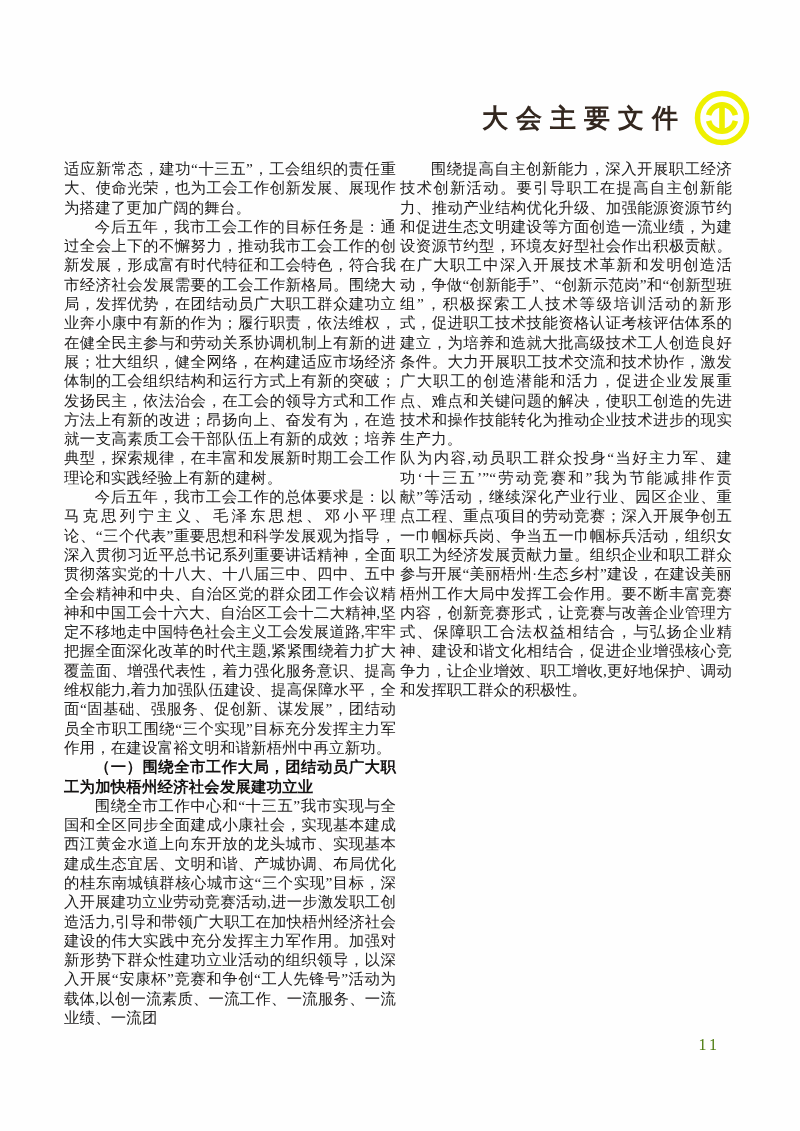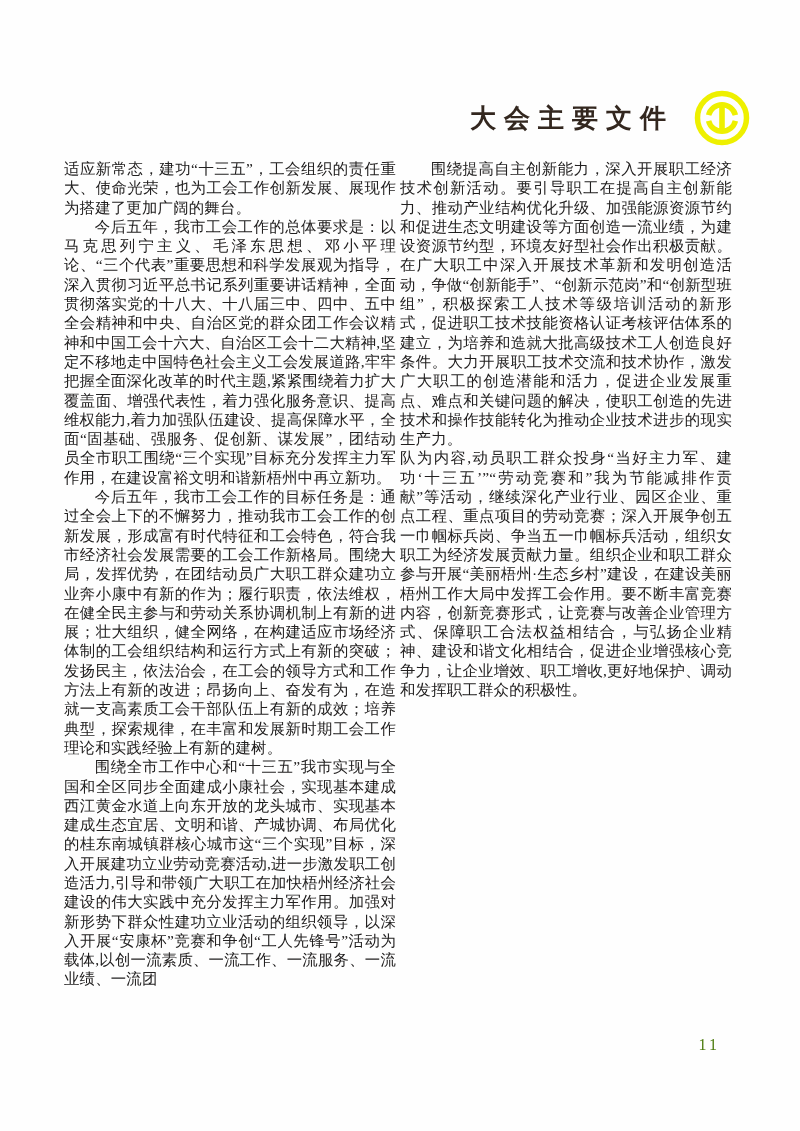--- a/index.html
+++ b/index.html
@@ -17,21 +17,21 @@
     inset: 0;
     background: #fefefe;
   }
   
   .header {
     position: absolute;
     top: 90px;
     right: 50px;
     display: flex;
     align-items: center;
-    gap: 20px;
+    gap: 8px;
   }
   .header-title {
     font-size: 26px;
     font-weight: 700;
     letter-spacing: 8px;
     color: #33271f;
     white-space: nowrap;
   }
   .logo {
     width: 56px;
@@ -83,22 +83,23 @@
       <path d="M 14.6 25.2 A 13.8 13.8 0 0 1 41.4 25.2" fill="none" stroke="#eef000" stroke-width="5.5"></path>
       <path d="M 41.4 30.8 A 13.8 13.8 0 0 1 14.6 30.8" fill="none" stroke="#eef000" stroke-width="5.5"></path>
 
       <rect x="25.2" y="13" width="5.6" height="30" fill="#eef000"></rect>
     </svg>
   </div>
 
   <div class="columns">
     <div class="col">
         <p class="para">适应新常态，建功“十三五”，工会组织的责任重大、使命光荣，也为工会工作创新发展、展现作为搭建了更加广阔的舞台。</p>
+        <p class="para indent">今后五年，我市工会工作的目标任务是：通过全会上下的不懈努力，推动我市工会工作的创新发展，形成富有时代特征和工会特色，符合我市经济社会发展需要的工会工作新格局。围绕大局，发挥优势，在团结动员广大职工群众建功立业奔小康中有新的作为；履行职责，依法维权，在健全民主参与和劳动关系协调机制上有新的进展；壮大组织，健全网络，在构建适应市场经济体制的工会组织结构和运行方式上有新的突破；发扬民主，依法治会，在工会的领导方式和工作方法上有新的改进；昂扬向上、奋发有为，在造就一支高素质工会干部队伍上有新的成效；培养典型，探索规律，在丰富和发展新时期工会工作理论和实践经验上有新的建树。</p>
         <p class="para indent">今后五年，我市工会工作的总体要求是：以马克思列宁主义、毛泽东思想、邓小平理论、“三个代表”重要思想和科学发展观为指导，深入贯彻习近平总书记系列重要讲话精神，全面贯彻落实党的十八大、十八届三中、四中、五中全会精神和中央、自治区党的群众团工作会议精神和中国工会十六大、自治区工会十二大精神,坚定不移地走中国特色社会主义工会发展道路,牢牢把握全面深化改革的时代主题,紧紧围绕着力扩大覆盖面、增强代表性，着力强化服务意识、提高维权能力,着力加强队伍建设、提高保障水平，全面“固基础、强服务、促创新、谋发展”，团结动员全市职工围绕“三个实现”目标充分发挥主力军作用，在建设富裕文明和谐新梧州中再立新功。</p>
-        <p class="para indent">今后五年，我市工会工作的目标任务是：通过全会上下的不懈努力，推动我市工会工作的创新发展，形成富有时代特征和工会特色，符合我市经济社会发展需要的工会工作新格局。围绕大局，发挥优势，在团结动员广大职工群众建功立业奔小康中有新的作为；履行职责，依法维权，在健全民主参与和劳动关系协调机制上有新的进展；壮大组织，健全网络，在构建适应市场经济体制的工会组织结构和运行方式上有新的突破；发扬民主，依法治会，在工会的领导方式和工作方法上有新的改进；昂扬向上、奋发有为，在造就一支高素质工会干部队伍上有新的成效；培养典型，探索规律，在丰富和发展新时期工会工作理论和实践经验上有新的建树。</p>
+        <p class="para indent subhead">（一）围绕全市工作大局，团结动员广大职工为加快梧州经济社会发展建功立业</p>
         <p class="para indent">围绕全市工作中心和“十三五”我市实现与全国和全区同步全面建成小康社会，实现基本建成西江黄金水道上向东开放的龙头城市、实现基本建成生态宜居、文明和谐、产城协调、布局优化的桂东南城镇群核心城市这“三个实现”目标，深入开展建功立业劳动竞赛活动,进一步激发职工创造活力,引导和带领广大职工在加快梧州经济社会建设的伟大实践中充分发挥主力军作用。加强对新形势下群众性建功立业活动的组织领导，以深入开展“安康杯”竞赛和争创“工人先锋号”活动为载体,以创一流素质、一流工作、一流服务、一流业绩、一流团</p>
       </div>
     <div class="col">
         <p class="para indent">围绕提高自主创新能力，深入开展职工经济技术创新活动。要引导职工在提高自主创新能力、推动产业结构优化升级、加强能源资源节约和促进生态文明建设等方面创造一流业绩，为建设资源节约型，环境友好型社会作出积极贡献。在广大职工中深入开展技术革新和发明创造活动，争做“创新能手”、“创新示范岗”和“创新型班组”，积极探索工人技术等级培训活动的新形式，促进职工技术技能资格认证考核评估体系的建立，为培养和造就大批高级技术工人创造良好条件。大力开展职工技术交流和技术协作，激发广大职工的创造潜能和活力，促进企业发展重点、难点和关键问题的解决，使职工创造的先进技术和操作技能转化为推动企业技术进步的现实生产力。</p>
         <p class="para">队为内容,动员职工群众投身“当好主力军、建功‘十三五’”“劳动竞赛和”我为节能减排作贡献”等活动，继续深化产业行业、园区企业、重点工程、重点项目的劳动竞赛；深入开展争创五一巾帼标兵岗、争当五一巾帼标兵活动，组织女职工为经济发展贡献力量。组织企业和职工群众参与开展“美丽梧州·生态乡村”建设，在建设美丽梧州工作大局中发挥工会作用。要不断丰富竞赛内容，创新竞赛形式，让竞赛与改善企业管理方式、保障职工合法权益相结合，与弘扬企业精神、建设和谐文化相结合，促进企业增强核心竞争力，让企业增效、职工增收,更好地保护、调动和发挥职工群众的积极性。</p>
       </div>
   </div>
 
   <div class="page-number">11</div>
 

